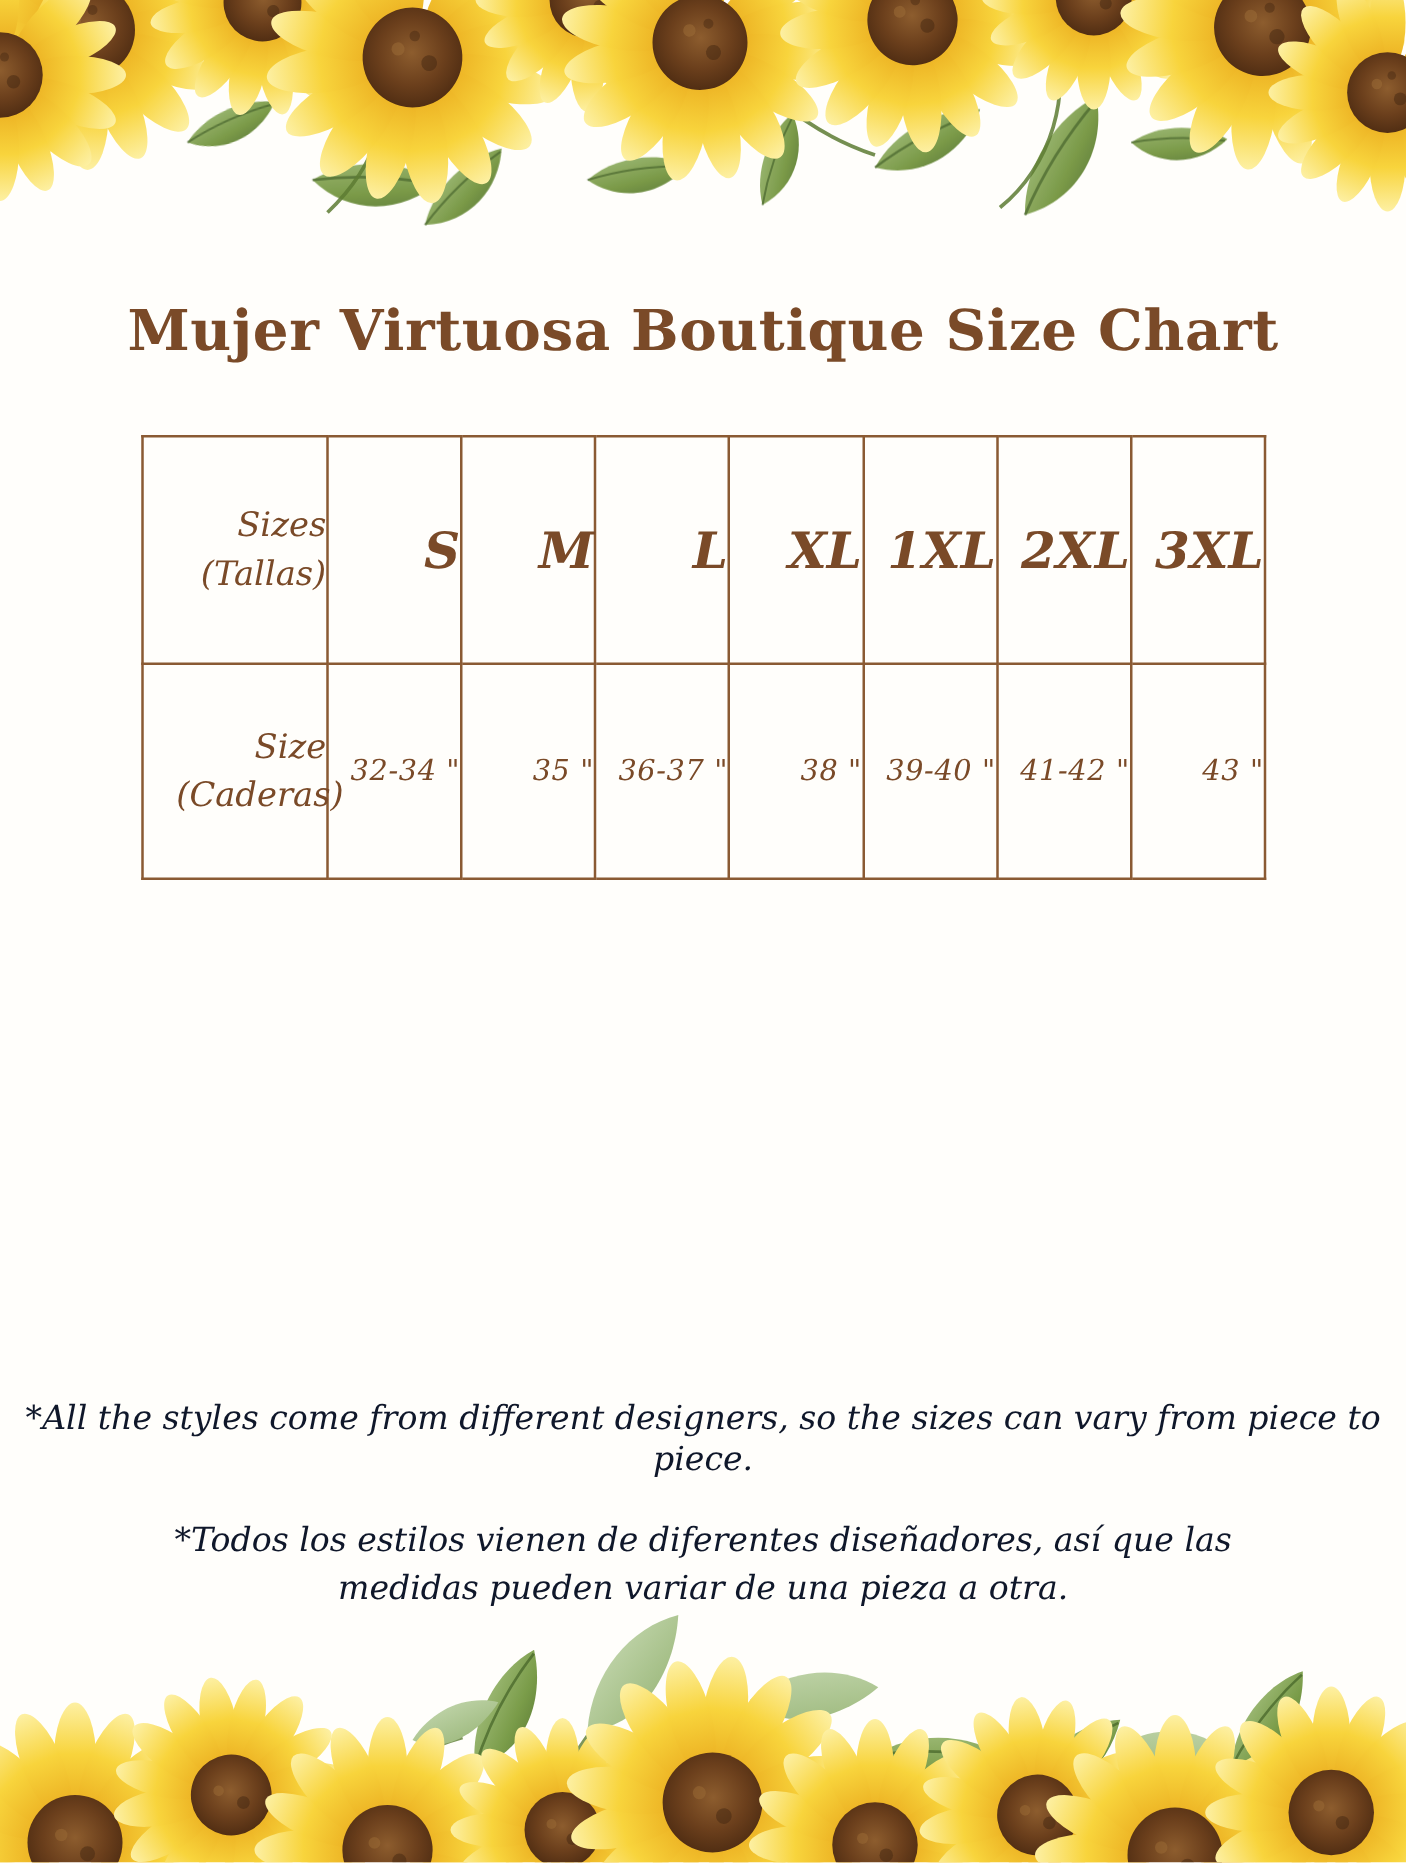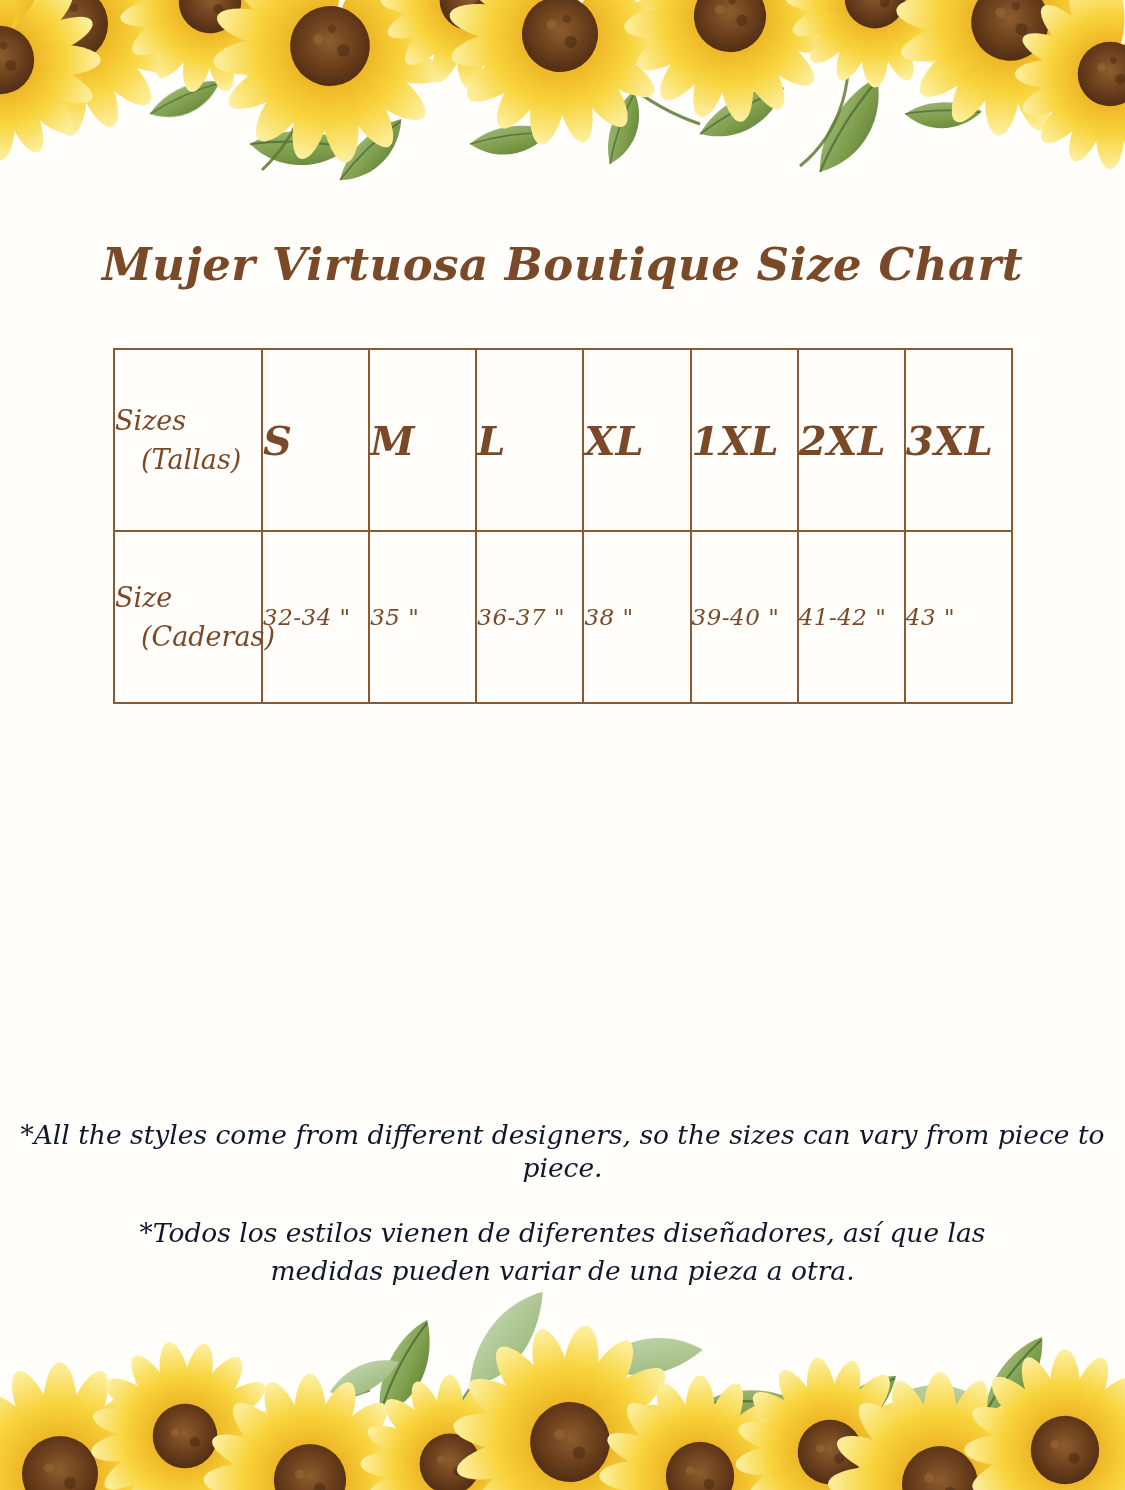--- a/index.html
+++ b/index.html
@@ -32,21 +32,20 @@
   .floral.bottom { bottom: -4px; height: 230px; }
 
   
   .title {
     position: absolute;
     top: 238px;
     left: 0;
     width: 1125px;
     text-align: center;
     font-family: "DejaVu Serif", serif;
-    font-style: italic;
     font-weight: bold;
     font-size: 45px;
     letter-spacing: 0.5px;
     color: #7a4a28;
   }
 
   
   .chart-wrap {
     position: absolute;
     top: 348px;
@@ -54,21 +53,21 @@
     width: 900px;
   }
   table.size-chart {
     border-collapse: collapse;
     width: 900px;
     table-layout: fixed;
   }
   table.size-chart td, table.size-chart th {
     border: 2px solid #8a5a33;
     color: #7a4a28;
-    text-align: left;
+    text-align: right;
     vertical-align: middle;
     font-family: "DejaVu Serif", serif;
     font-style: italic;
     padding: 0;
   }
   .row-label {
     width: 148px;
     font-size: 27px;
     line-height: 1.45;
     font-weight: normal;

